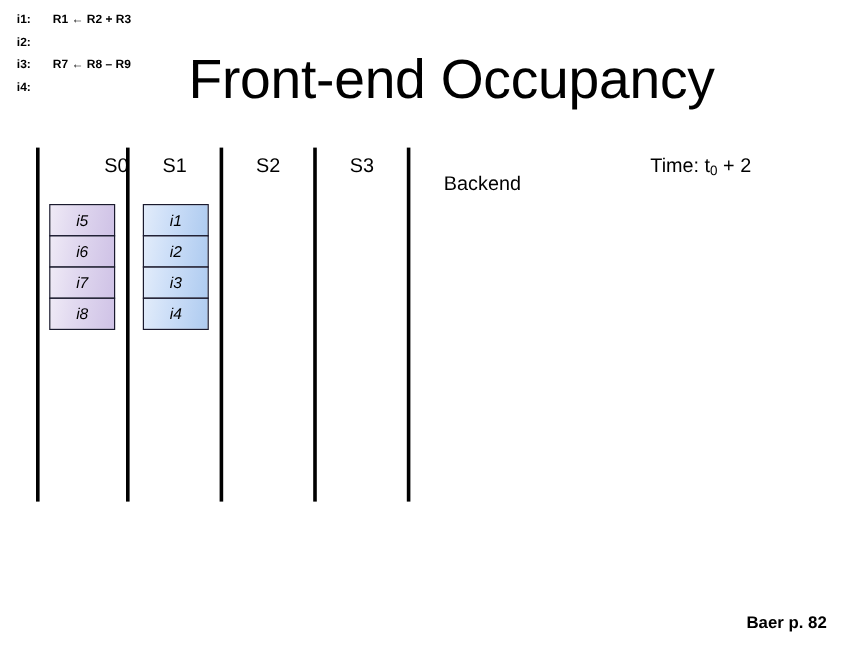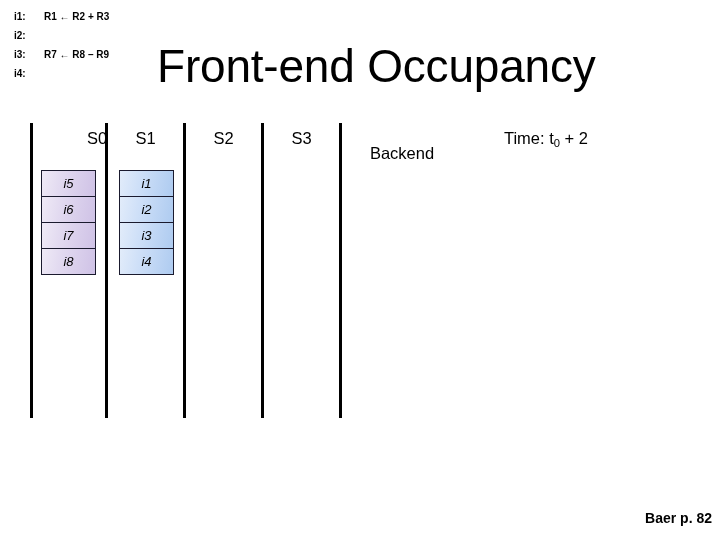--- a/index.html
+++ b/index.html
@@ -100,21 +100,21 @@
   .stack-purple .ibox {
     background: linear-gradient(100deg, #efeaf6 0%, #e2daf0 35%, #cfc2e6 100%);
   }
   .stack-blue .ibox {
     background: linear-gradient(100deg, #e2ecfa 0%, #cfe0f8 35%, #aecbf0 100%);
   }
 
   
   #footer-credit {
     position: absolute;
-    right: 8px;
+    right: 31px;
     bottom: 14px;
     font-size: 14px;
     font-weight: bold;
     white-space: nowrap;
   }
 
   sub { font-size: 0.68em; vertical-align: -0.28em; }
 </style>
 </head>
 <body>
@@ -150,21 +150,21 @@
   <div class="v-divider" style="left:183px; top:123px; height:295px;"></div>
   <div class="v-divider" style="left:261px; top:123px; height:295px;"></div>
   <div class="v-divider" style="left:339px; top:123px; height:295px;"></div>
 
   <div class="col-header" style="left:33px;  top:129px; width:72px;margin-left:28px;">S0</div>
   <div class="col-header" style="left:108px; top:129px; width:75px;">S1</div>
   <div class="col-header" style="left:186px; top:129px; width:75px;">S2</div>
   <div class="col-header" style="left:264px; top:129px; width:75px;">S3</div>
   <div class="col-header" style="left:342px; top:144px; width:120px;">Backend</div>
 
-  <div class="col-header" style="left:466px; top:129px; width:160px; text-align:center;">
+  <div class="col-header" style="left:466px; top:129px; width:160px; text-align:right;">
     <span>Time: t</span><sub>0</sub><span> + 2</span>
   </div>
 
   <div class="box-stack stack-purple" style="left:41px; top:170px;">
     <div class="ibox">i5</div>
     <div class="ibox">i6</div>
     <div class="ibox">i7</div>
     <div class="ibox">i8</div>
   </div>
 

